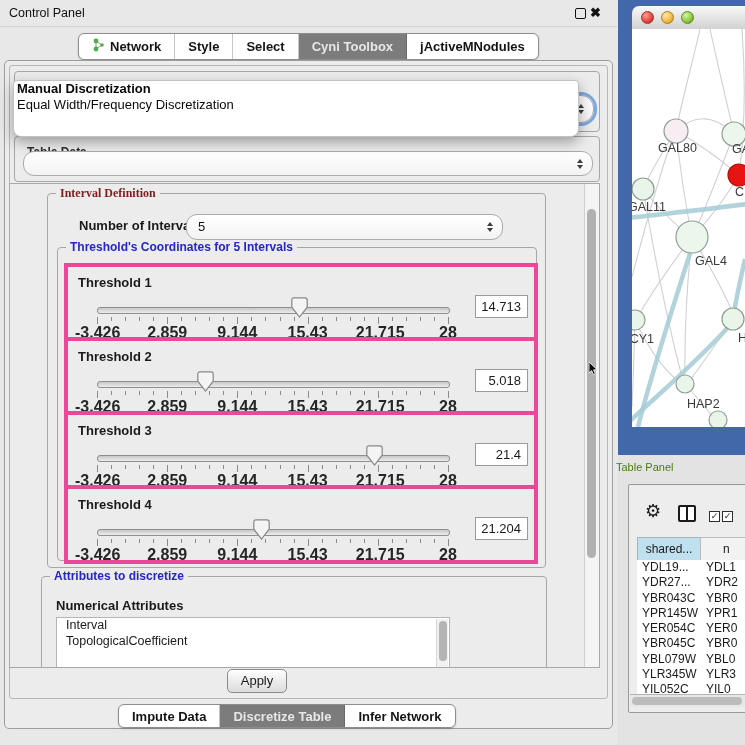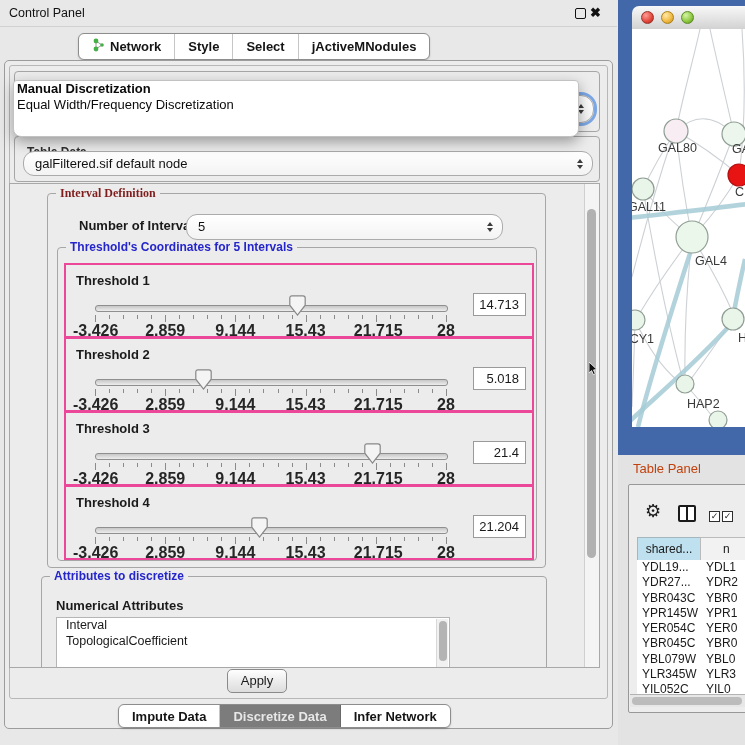--- a/index.html
+++ b/index.html
@@ -53,21 +53,21 @@
 
   
   .scrollpane{position:absolute;left:9px;top:183px;width:589px;height:483px;background:#ececec;
               border:1px solid #a8a8a8;overflow:hidden;}
   .vtrack{position:absolute;right:0;top:0;width:14px;height:100%;background:#f4f4f4;
           border-left:1px solid #cfcfcf;}
   .vthumb{position:absolute;border-radius:5px;background:#b1b1b1;}
 
   .noi-label{position:absolute;left:69px;top:34px;font-size:13px;font-weight:bold;}
 
-  .thr-panel{position:absolute;left:54px;width:466px;height:71px;border:2px solid #ec4899;
+  .thr-panel{position:absolute;left:54px;width:466px;height:71px;border:4px solid #ec4899;
              background:#ececec;}
   .thr-label{position:absolute;left:10px;top:8px;font-size:13px;font-weight:bold;}
   .sl{position:absolute;left:0;top:0;width:400px;height:71px;}
   .sl-track{position:absolute;left:29px;top:40px;width:351px;height:5px;border:1px solid #8f8f8f;
             border-radius:3px;background:linear-gradient(#c7c7c7,#ededed);}
   .tick{position:absolute;top:50px;width:1px;background:#8a8a8a;}
   .tick.minor{height:4px;} .tick.major{height:7px;}
   .tick-label{position:absolute;top:57px;width:44px;text-align:center;font-size:16px;
               font-weight:bold;color:#262626;}
   .thumb{position:absolute;top:30px;width:17px;height:21px;}
@@ -93,21 +93,21 @@
                 background:linear-gradient(#f8f8f8,#d2d2d2);border-top-left-radius:7px;
                 border-bottom:1px solid #979797;display:flex;align-items:center;padding-left:9px;gap:7px;}
   .light{width:11px;height:11px;border-radius:50%;}
   .tl-red{background:radial-gradient(circle at 35% 30%,#ff9d94,#e2463c 60%,#a82015);border:1px solid #993328;}
   .tl-yellow{background:radial-gradient(circle at 35% 30%,#ffe9a8,#f0b73e 60%,#bb831c);border:1px solid #a8821d;}
   .tl-green{background:radial-gradient(circle at 35% 30%,#d4f5a4,#8cc63f 60%,#578c1e);border:1px solid #5a8c25;}
   .net-canvas{position:absolute;left:632px;top:29px;width:113px;height:398px;background:#fff;overflow:hidden;}
 
   
   .tp-zone{position:absolute;left:618px;top:455px;width:127px;height:290px;background:#e3e3e3;}
-  .tp-title{position:absolute;left:633px;top:461px;font-size:13px;color:#c2410c;}
+  .tp-title{position:absolute;left:616px;top:461px;font-size:11px;color:#4d7c0f;}
   .tp{position:absolute;left:628px;top:484px;width:120px;height:227px;background:#ededed;
       border:1px solid #989898;border-radius:2px;}
   .gear{position:absolute;left:16px;top:17px;font-size:18px;color:#1d1d1d;line-height:18px;}
   .splitcols{position:absolute;left:49px;top:20px;width:14px;height:13px;border:2px solid #1a1a1a;
              border-radius:2px;background:#fff;}
   .splitcols:after{content:"";position:absolute;left:5.5px;top:0;width:2px;height:13px;background:#1a1a1a;}
   .cb{position:absolute;top:26px;width:9px;height:9px;border:1.5px solid #2e2e2e;background:#fff;
       font-size:9px;line-height:9px;text-align:center;color:#222;}
   .tp-h{position:absolute;top:52px;height:22px;font-size:12px;line-height:22px;border:1px solid #a3b7bf;}
   .tp-h1{left:8px;width:62px;background:#bfe0ee;text-align:center;}
@@ -144,20 +144,23 @@
             <circle cx="10" cy="8" r="1.8" fill="#45b045"></circle>
           </svg></span>
         <span>Network</span>
       </div>
       <div class="seg-item">
         <span>Style</span>
       </div>
       <div class="seg-item">
         <span>Select</span>
       </div>
+      <div class="seg-item selected">
+        <span>Cyni Toolbox</span>
+      </div>
       <div class="seg-item">
         <span>jActiveMNodules</span>
       </div>
     </div>
 
   <div class="outer-panel"></div>
   <div class="inner-panel"></div>
 
   <div class="group" style="left:14px;top:71px;width:584px;height:59px;">
     <span class="g-title t-dark">Discretization Algorithm</span>
@@ -165,21 +168,20 @@
   <div class="combo focus-ring" style="left:22px;top:95px;width:570px;height:26px;border-radius:13px;">
     <span class="updown">
         <span class="tri-up"></span>
         <span class="tri-down"></span>
       </span>
   </div>
 
   <div class="group" style="left:14px;top:136px;width:584px;height:44px;">
     <span class="g-title t-dark">Table Data</span>
     <div class="combo" style="left:8px;top:14px;width:568px;height:23px;">
-      <span class="combo-text">galFiltered.sif default node</span>
       <span class="updown">
           <span class="tri-up"></span>
           <span class="tri-down"></span>
         </span>
     </div>
   </div>
 
   <div class="scrollpane" id="scrollpane">
     <div class="group" style="left:37px;top:9px;width:497px;height:373px;">
       <span class="g-title t-green">Interval Definition</span>
@@ -383,21 +385,21 @@
     </div>
   </div>
 
   <div class="apply-btn">Apply</div>
 
   <div class="seg" style="left:118px;top:704px;height:22px;" id="bottom-tabs">
       <div class="seg-item">
         <span>Impute Data</span>
       </div>
       <div class="seg-item selected">
-        <span>Discretize Data</span>
+        <span>Discretize Table</span>
       </div>
       <div class="seg-item">
         <span>Infer Network</span>
       </div>
     </div>
 
   <div class="popup">
     <div id="popup-items">
         <div class="popup-item bold">Manual Discretization</div>
         <div class="popup-item">Equal Width/Frequency Discretization</div>

